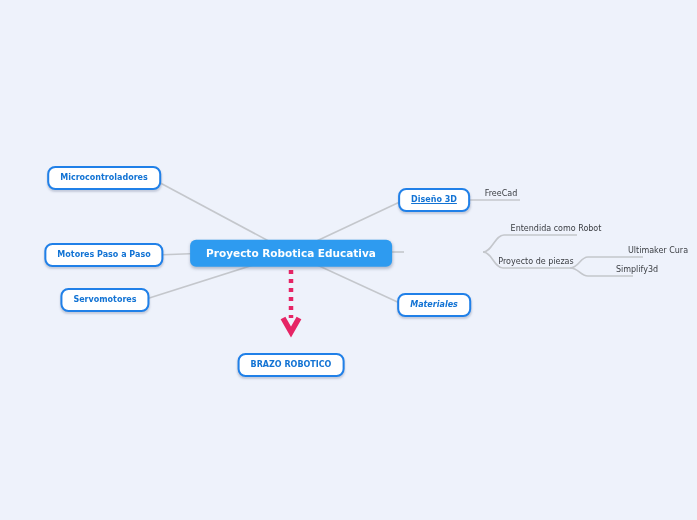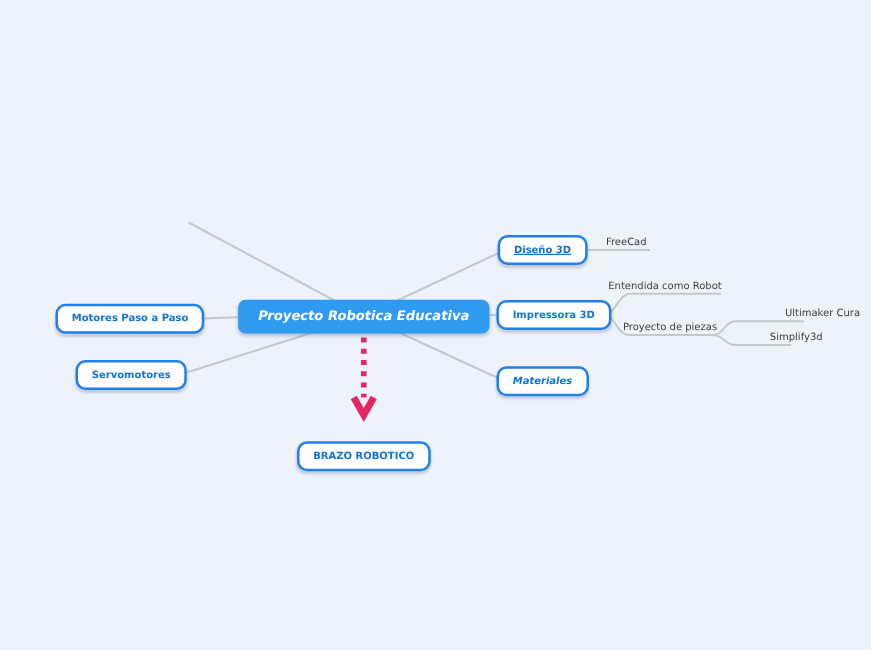--- a/index.html
+++ b/index.html
@@ -31,21 +31,20 @@
     cursor: pointer;
   }
   .node.root {
     background: #2e9bf0;
     border: none;
     border-radius: 6px;
     color: #ffffff;
     font-size: 10.5px;
     padding: 8px 16px;
     box-shadow: 0 2px 3px rgba(100,112,140,0.4);
-    font-style: italic;
   }
   .leaf {
     position: absolute;
     transform: translate(-50%, -50%);
     color: #3a3d42;
     font-size: 8px;
     line-height: 1;
     white-space: nowrap;
     cursor: pointer;
   }
@@ -73,28 +72,28 @@
     </g>
 
     <g>
       <line x1="291" y1="270" x2="291" y2="318" stroke="#e62565" stroke-width="4.5" stroke-dasharray="4 5"></line>
       <path d="M283,318 L291,332 L299,318" stroke="#e62565" stroke-width="5.5" fill="none" stroke-linejoin="miter"></path>
     </g>
   </svg>
 
   <div class="node root" style="left:291px; top:253px;">Proyecto Robotica Educativa</div>
 
+  <div class="node" style="left:104px; top:178px;">Microcontroladores</div>
   <div class="node" style="left:105px; top:300px;">Servomotores</div>
   <div class="node" style="left:104px; top:255px;">Motores Paso a Paso</div>
 
   <div class="node" style="left:434px; top:200px;text-decoration:underline;">Diseño 3D</div>
-  <div class="node" style="left:443px; top:252px;">Impressora 3D</div>
   <div class="node" style="left:434px; top:305px;font-style:italic;">Materiales</div>
 
   <div class="leaf" style="left:501px; top:194px;">FreeCad</div>
-  <div class="leaf" style="left:532px; top:229px;">Entendida como Robot</div>
+  <div class="leaf" style="left:556px; top:229px;">Entendida como Robot</div>
   <div class="leaf" style="left:536px; top:262px;">Proyecto de piezas</div>
   <div class="leaf" style="left:614px; top:251px;margin-left:44px;">Ultimaker Cura</div>
   <div class="leaf" style="left:637px; top:270px;">Simplify3d</div>
 
   <div class="node" style="left:291px; top:365px;">BRAZO ROBOTICO</div>
 
 </div>
 
 </body></html>

